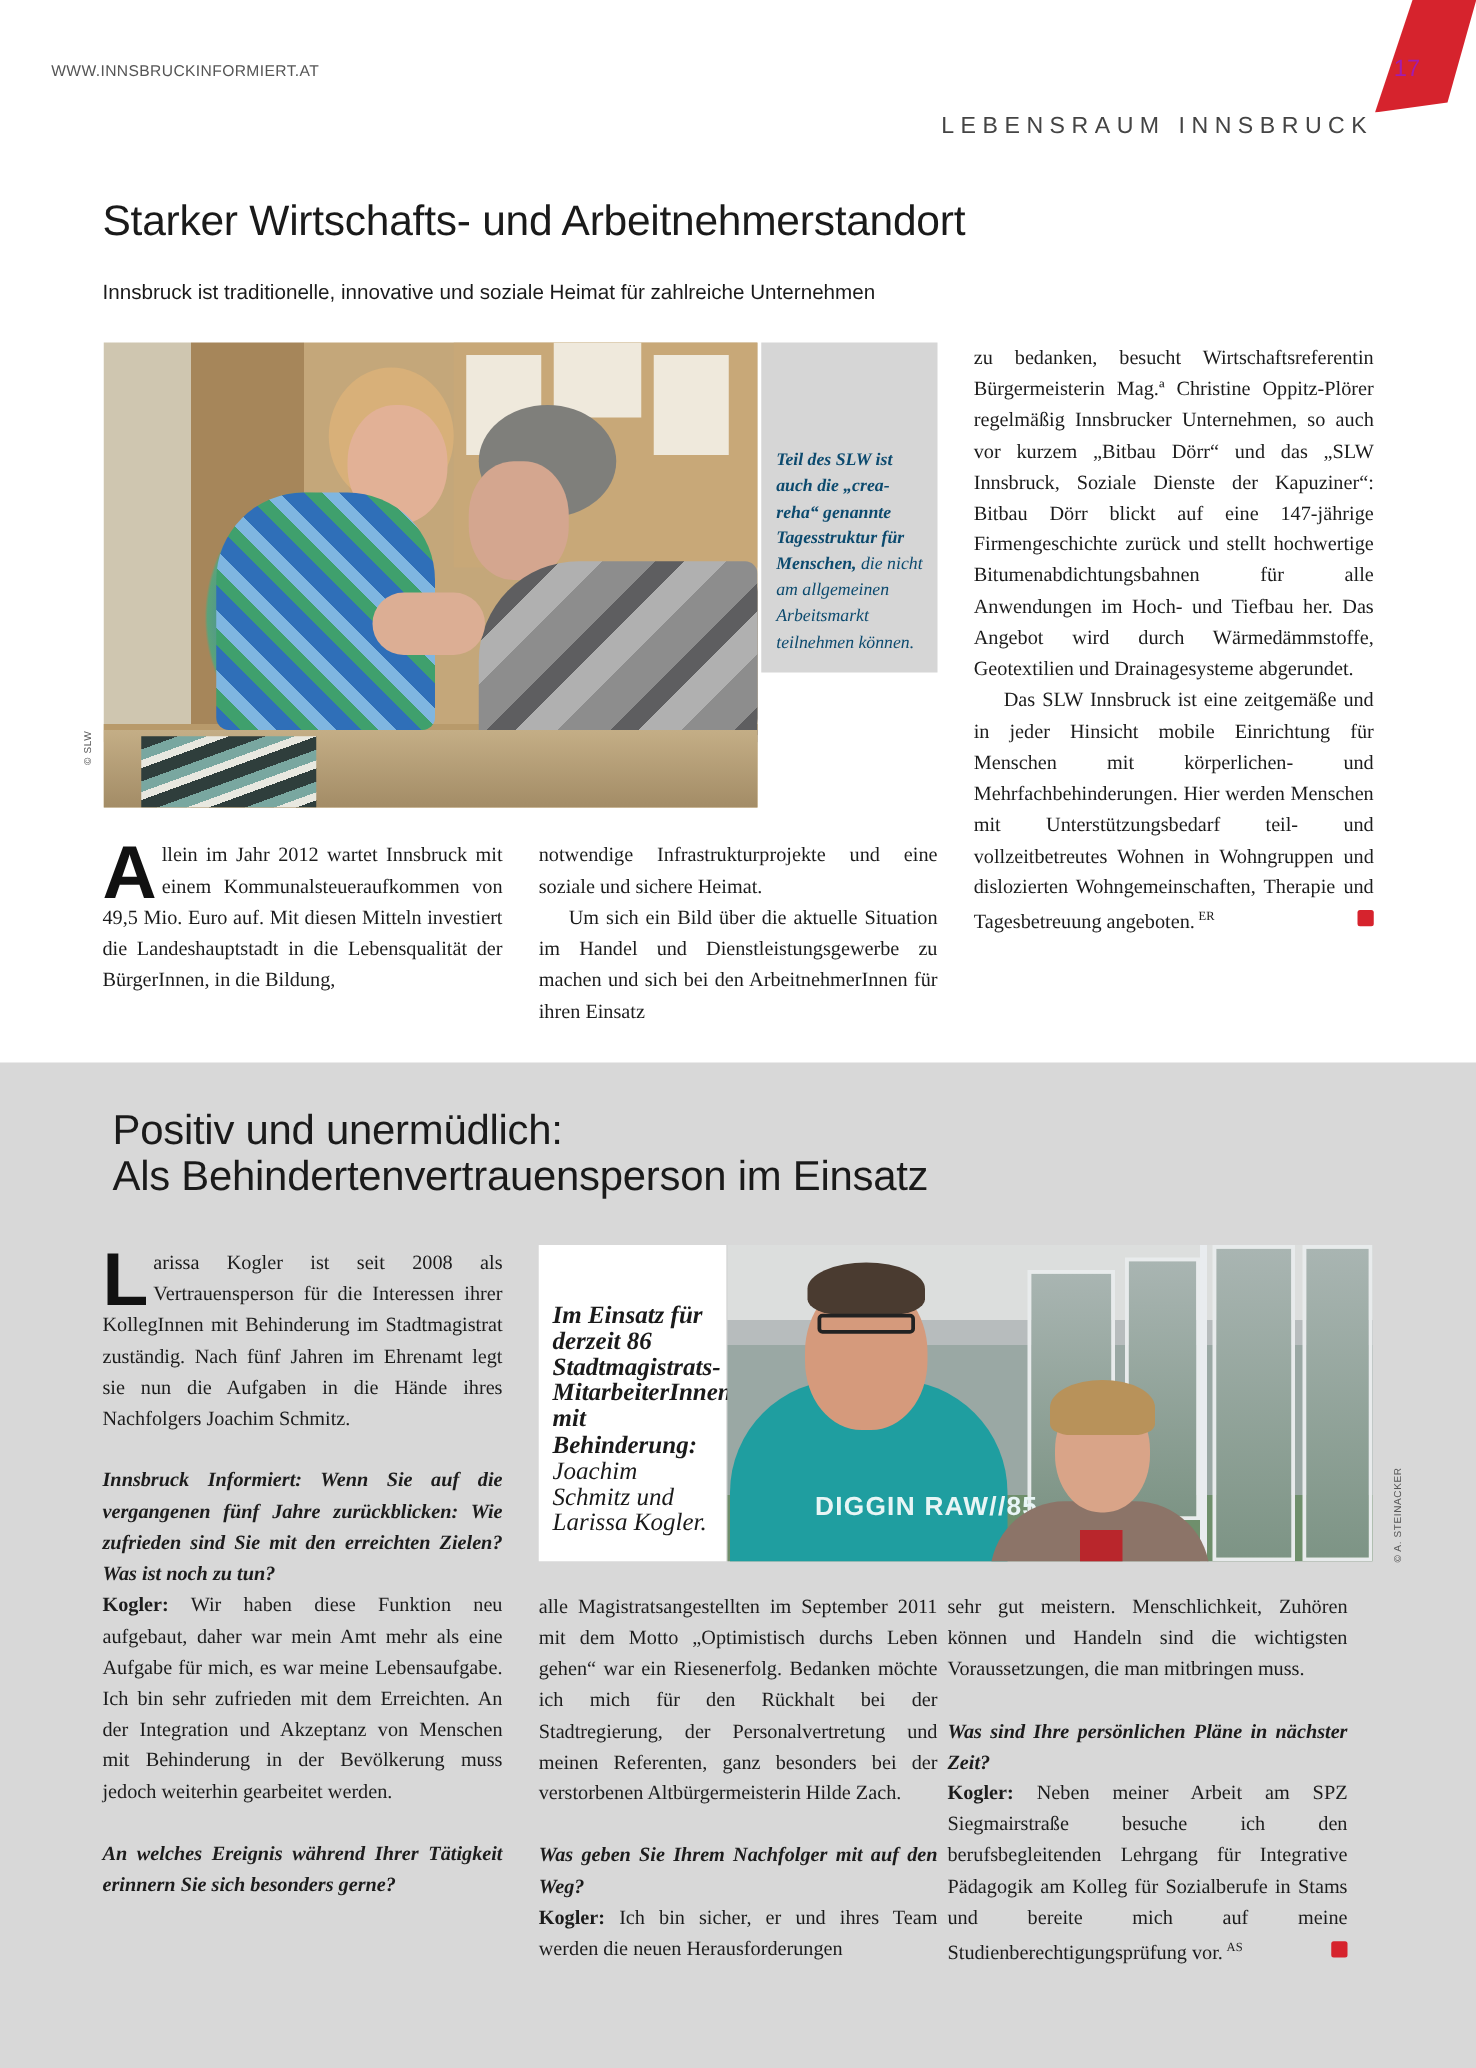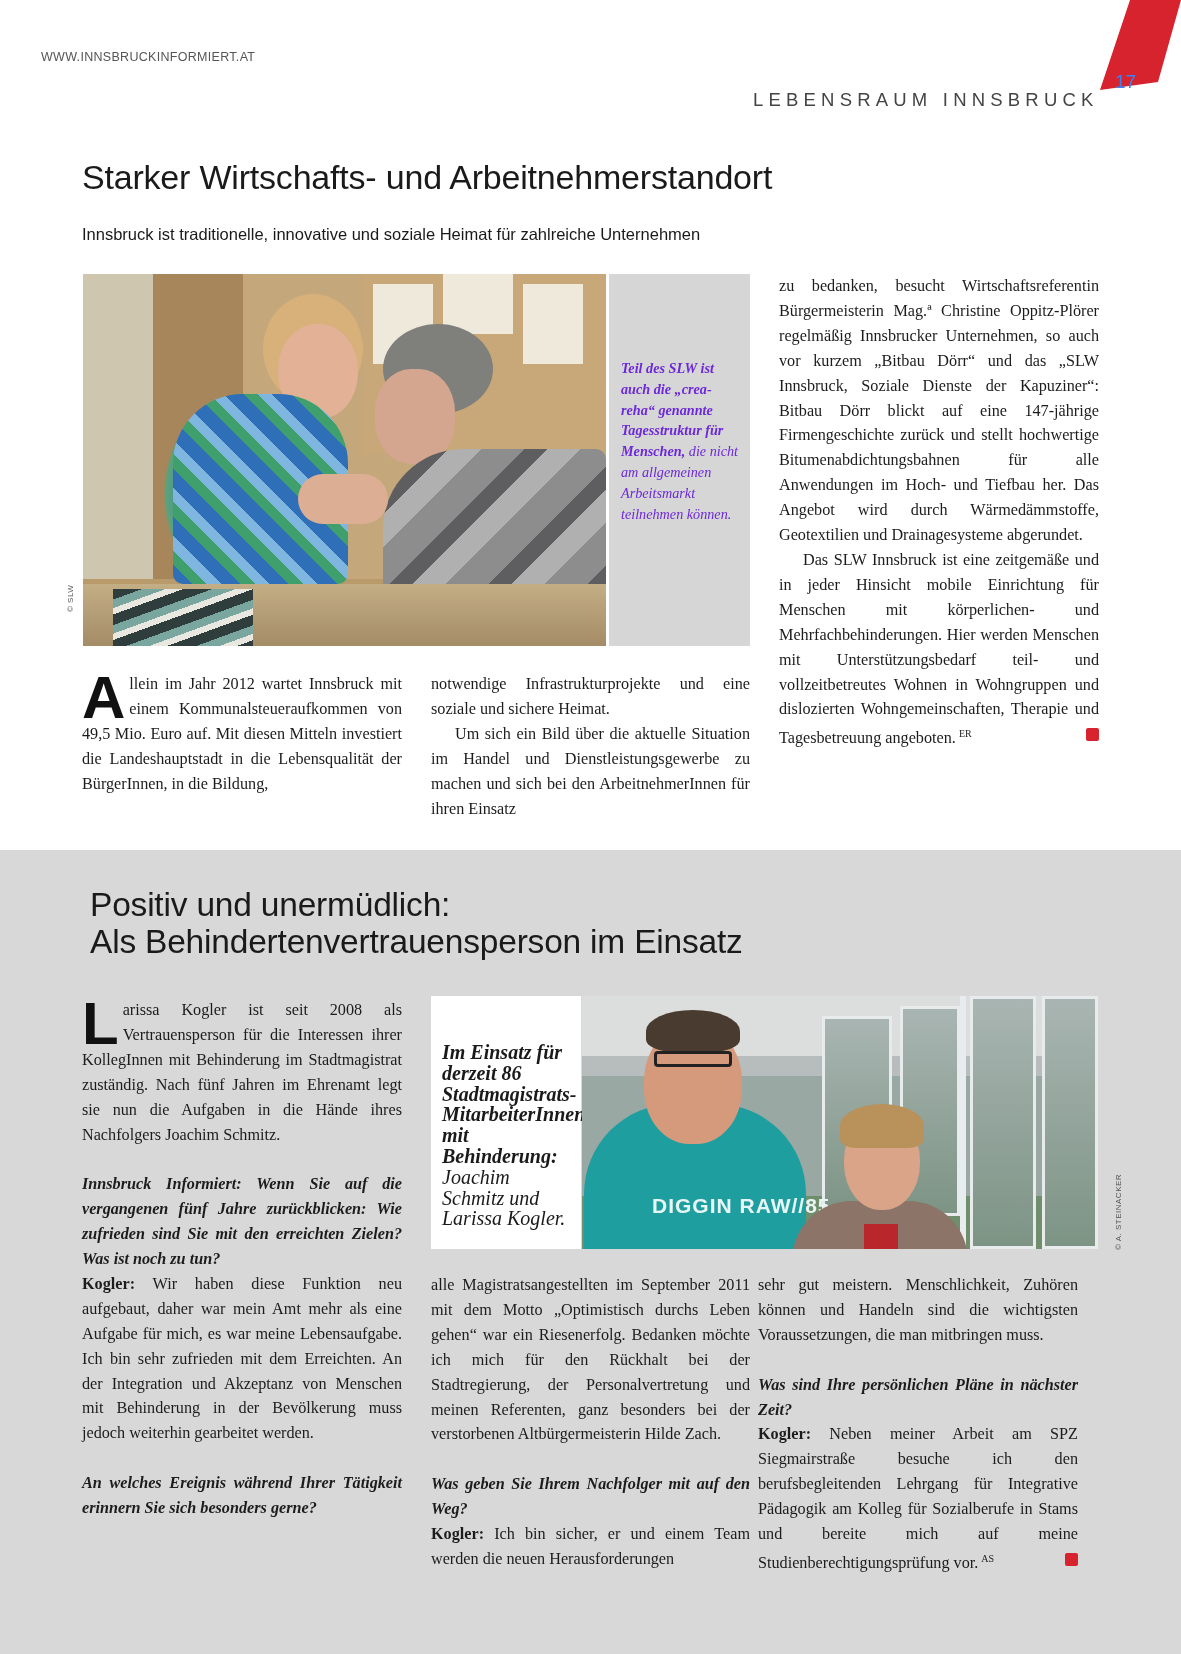--- a/index.html
+++ b/index.html
@@ -5,42 +5,42 @@
   * { box-sizing: border-box; margin: 0; padding: 0; }
   html, body { width: 1181px; height: 1654px; background: #ffffff; overflow: hidden; }
   body { position: relative; font-family: "DejaVu Serif", "Liberation Serif", serif; color: #1c1c1c; }
   .serif { font-family: "Liberation Serif", "DejaVu Serif", serif; }
 
   
   .url { position: absolute; left: 41px; top: 50px; font-size: 12.5px; letter-spacing: 0.3px; color: #555; font-family: "Liberation Sans", sans-serif; }
   .section-title { position: absolute; left: 753px; top: 45px; font-size: 18.5px; letter-spacing: 5.2px; color: #444; font-family: "Liberation Sans", sans-serif; font-weight: normal; margin-top: 44px; }
   .page-tab { position: absolute; left: 1098px; top: 0; width: 83px; height: 90px; }
   .page-tab svg { position: absolute; left: 0; top: 0; }
-  .page-num { position: absolute; left: 1115px; top: 45px; font-size: 19px; color: #3b82f6; font-family: "Liberation Sans", sans-serif; margin-top: 26px; }
+  .page-num { position: absolute; left: 1115px; top: 45px; font-size: 19px; color: #a21caf; font-family: "Liberation Sans", sans-serif; }
 
   
   .a1-title { position: absolute; left: 82px; top: 158px; font-size: 34px; font-weight: normal; color: #1a1a1a; font-family: "Liberation Sans", sans-serif; letter-spacing: -0.2px; }
   .a1-sub { position: absolute; left: 82px; top: 225px; font-size: 16.5px; color: #1a1a1a; font-family: "Liberation Sans", sans-serif; }
 
   .photo1 { position: absolute; left: 83px; top: 274px; width: 523px; height: 372px; overflow: hidden;
     background:
       radial-gradient(ellipse 60px 70px at 230px 100px, #d9b48a 0%, #c9a170 60%, transparent 62%),
       radial-gradient(ellipse 80px 70px at 400px 110px, #8b8b86 0%, #6f6f6b 60%, transparent 62%),
       radial-gradient(ellipse 110px 140px at 160px 220px, #3f86c5 0%, #3a7bb8 40%, #5aa37a 70%, transparent 72%),
       radial-gradient(ellipse 150px 120px at 430px 250px, #9c9c9c 0%, #8a8a8a 50%, #6a6a6a 75%, transparent 77%),
       linear-gradient(180deg, transparent 0 305px, #b89a6b 305px 320px, #c9b48e 320px),
       linear-gradient(90deg, #cfc6b0 0 70px, #a6865a 70px 160px, #c4a77a 160px 523px);
   }
   .photo1 .board { position: absolute; left: 280px; top: 0; width: 243px; height: 180px; background: #c8a878; }
   .photo1 .paper { position: absolute; background: #efe9dc; }
   .photo1 .markers { position: absolute; left: 90px; top: 318px; width: 300px; height: 10px;
     background: repeating-linear-gradient(90deg, #e84a6a 0 22px, #f2d21f 22px 60px, #2a66c4 60px 82px, #f07f24 82px 104px); }
   .credit1 { position: absolute; left: 66px; top: 612px; font-size: 8px; color: #555; transform: rotate(-90deg); transform-origin: left top; font-family: "Liberation Sans", sans-serif; letter-spacing: 0.5px; }
 
-  .caption1 { position: absolute; left: 609px; top: 274px; width: 141px; height: 372px; background: #d6d6d6; padding: 84px 8px 0 12px; font-size: 14.2px; line-height: 20.8px; font-style: italic; color: #6d28d9; }
+  .caption1 { position: absolute; left: 609px; top: 274px; width: 141px; height: 264px; background: #d6d6d6; padding: 84px 8px 0 12px; font-size: 14.2px; line-height: 20.8px; font-style: italic; color: #0c4a6e; }
   .caption1 b { font-weight: bold; }
 
   .col { position: absolute; font-size: 16.2px; line-height: 24.9px; text-align: justify; color: #1c1c1c; font-family: "Liberation Serif", "DejaVu Serif", serif; }
   .col p { margin: 0; }
   .col .ind { text-indent: 24px; }
   .col .gap { height: 24.9px; }
   .dropcap { float: left; font-family: "Liberation Sans", "DejaVu Sans", sans-serif; font-weight: 900; font-size: 60px; line-height: 46px; margin: 3px 4px -2px 0; color: #111; }
   .q { font-style: italic; font-weight: bold; }
   .spk { font-weight: bold; }
   .sig { font-size: 10px; vertical-align: super; margin-left: 3px; margin-top: 44px; }
@@ -155,21 +155,21 @@
   <div class="shirt"></div>
   <div class="woman-head"></div>
   <div class="woman-hair"></div>
 </div>
 <div class="credit2">© A. STEINACKER</div>
 
 <div class="col" style="left:431px;top:1273px;width:319px;">
   <p>alle Magistratsangestellten im September 2011 mit dem Motto „Optimistisch durchs Leben gehen“ war ein Riesenerfolg. Bedanken möchte ich mich für den Rückhalt bei der Stadtregierung, der Personalvertretung und meinen Referenten, ganz besonders bei der verstorbenen Altbürgermeisterin Hilde Zach.</p>
   <div class="gap"></div>
   <p class="q">Was geben Sie Ihrem Nachfolger mit auf den Weg?</p>
-  <p><span class="spk">Kogler:</span><span> Ich bin sicher, er und einem Team werden die neuen Herausforderungen</span></p>
+  <p><span class="spk">Kogler:</span><span> Ich bin sicher, er und ihres Team werden die neuen Herausforderungen</span></p>
 </div>
 
 <div class="col" style="left:758px;top:1273px;width:320px;">
   <p>sehr gut meistern. Menschlichkeit, Zuhören können und Handeln sind die wichtigsten Voraussetzungen, die man mitbringen muss.</p>
   <div class="gap"></div>
   <p class="q">Was sind Ihre persönlichen Pläne in nächster Zeit?</p>
   <p><span class="spk">Kogler:</span><span> Neben meiner Arbeit am SPZ Siegmairstraße besuche ich den berufsbegleitenden Lehrgang für Integrative Pädagogik am Kolleg für Sozialberufe in Stams und bereite mich auf meine Studienberechtigungsprüfung vor.</span><span class="sig">AS</span><span class="endmark"></span></p>
 </div>
 
 </body></html>

